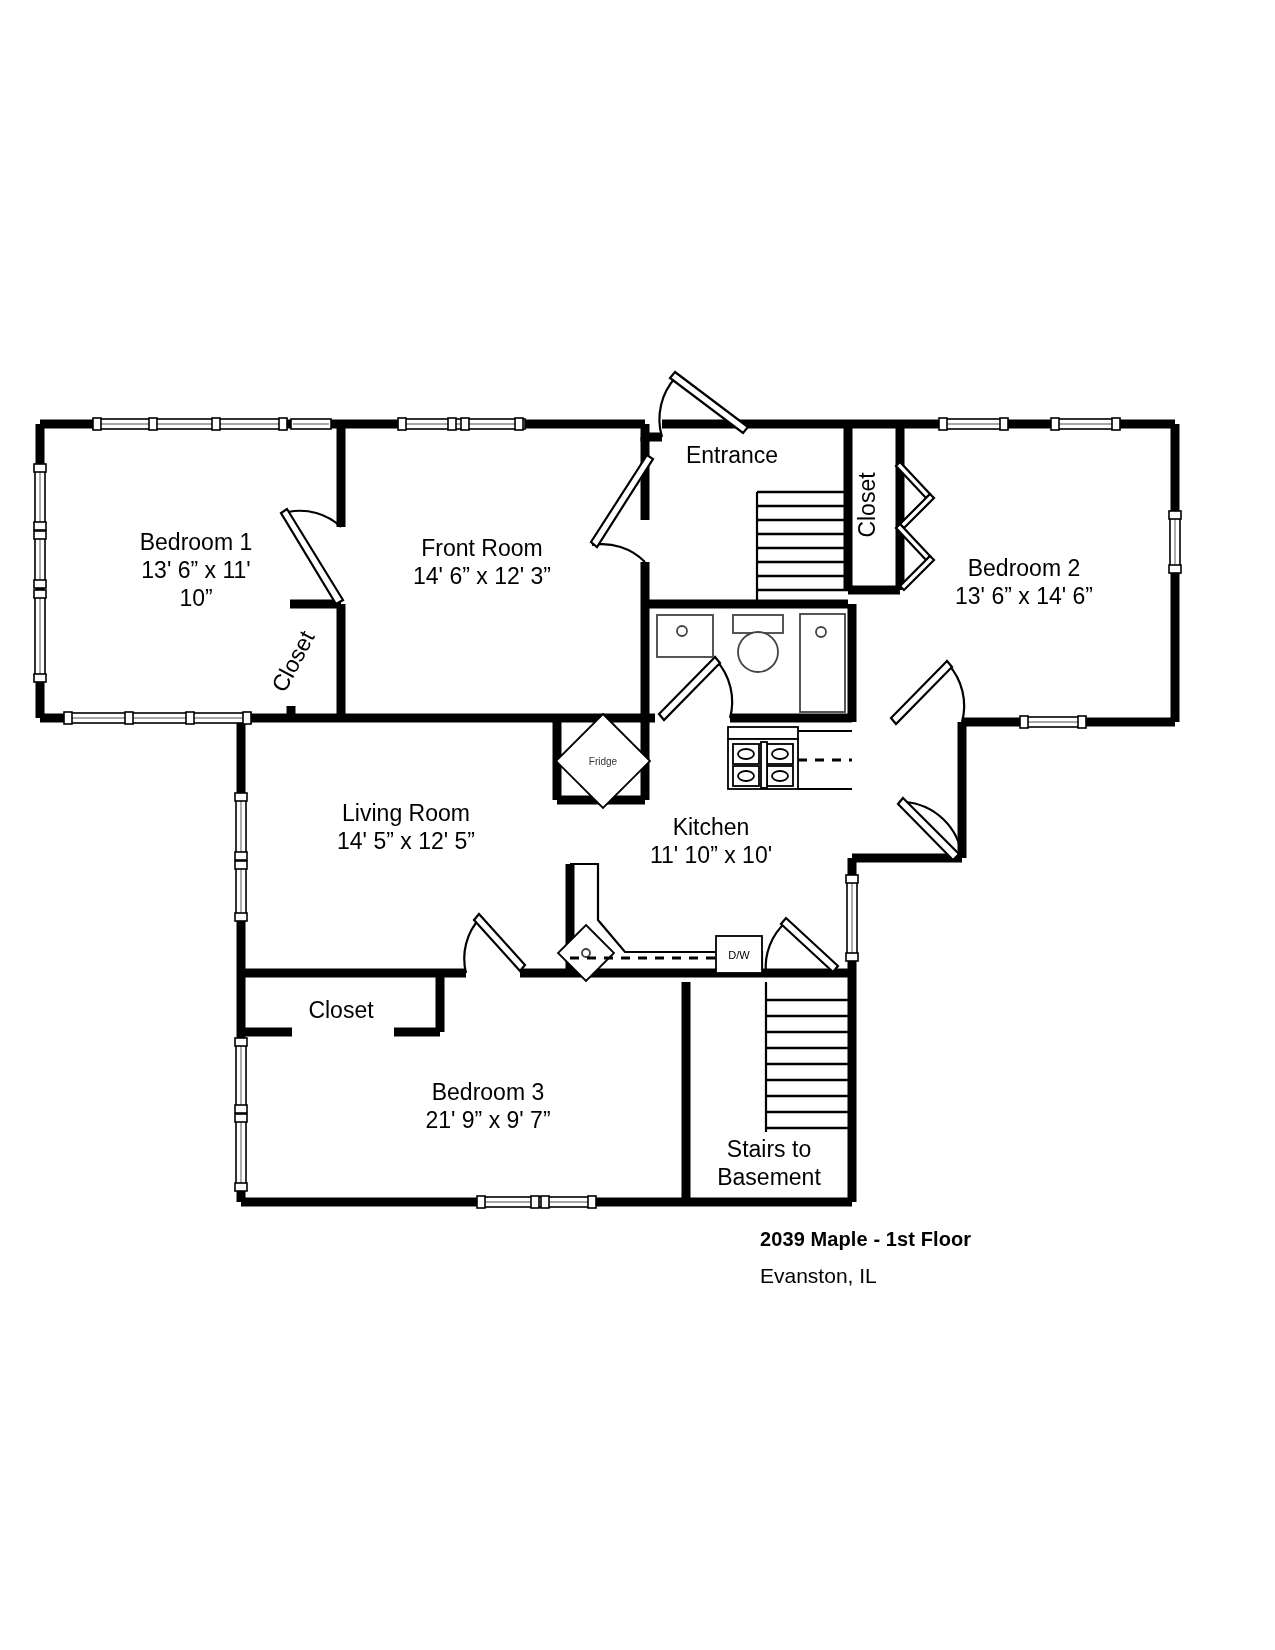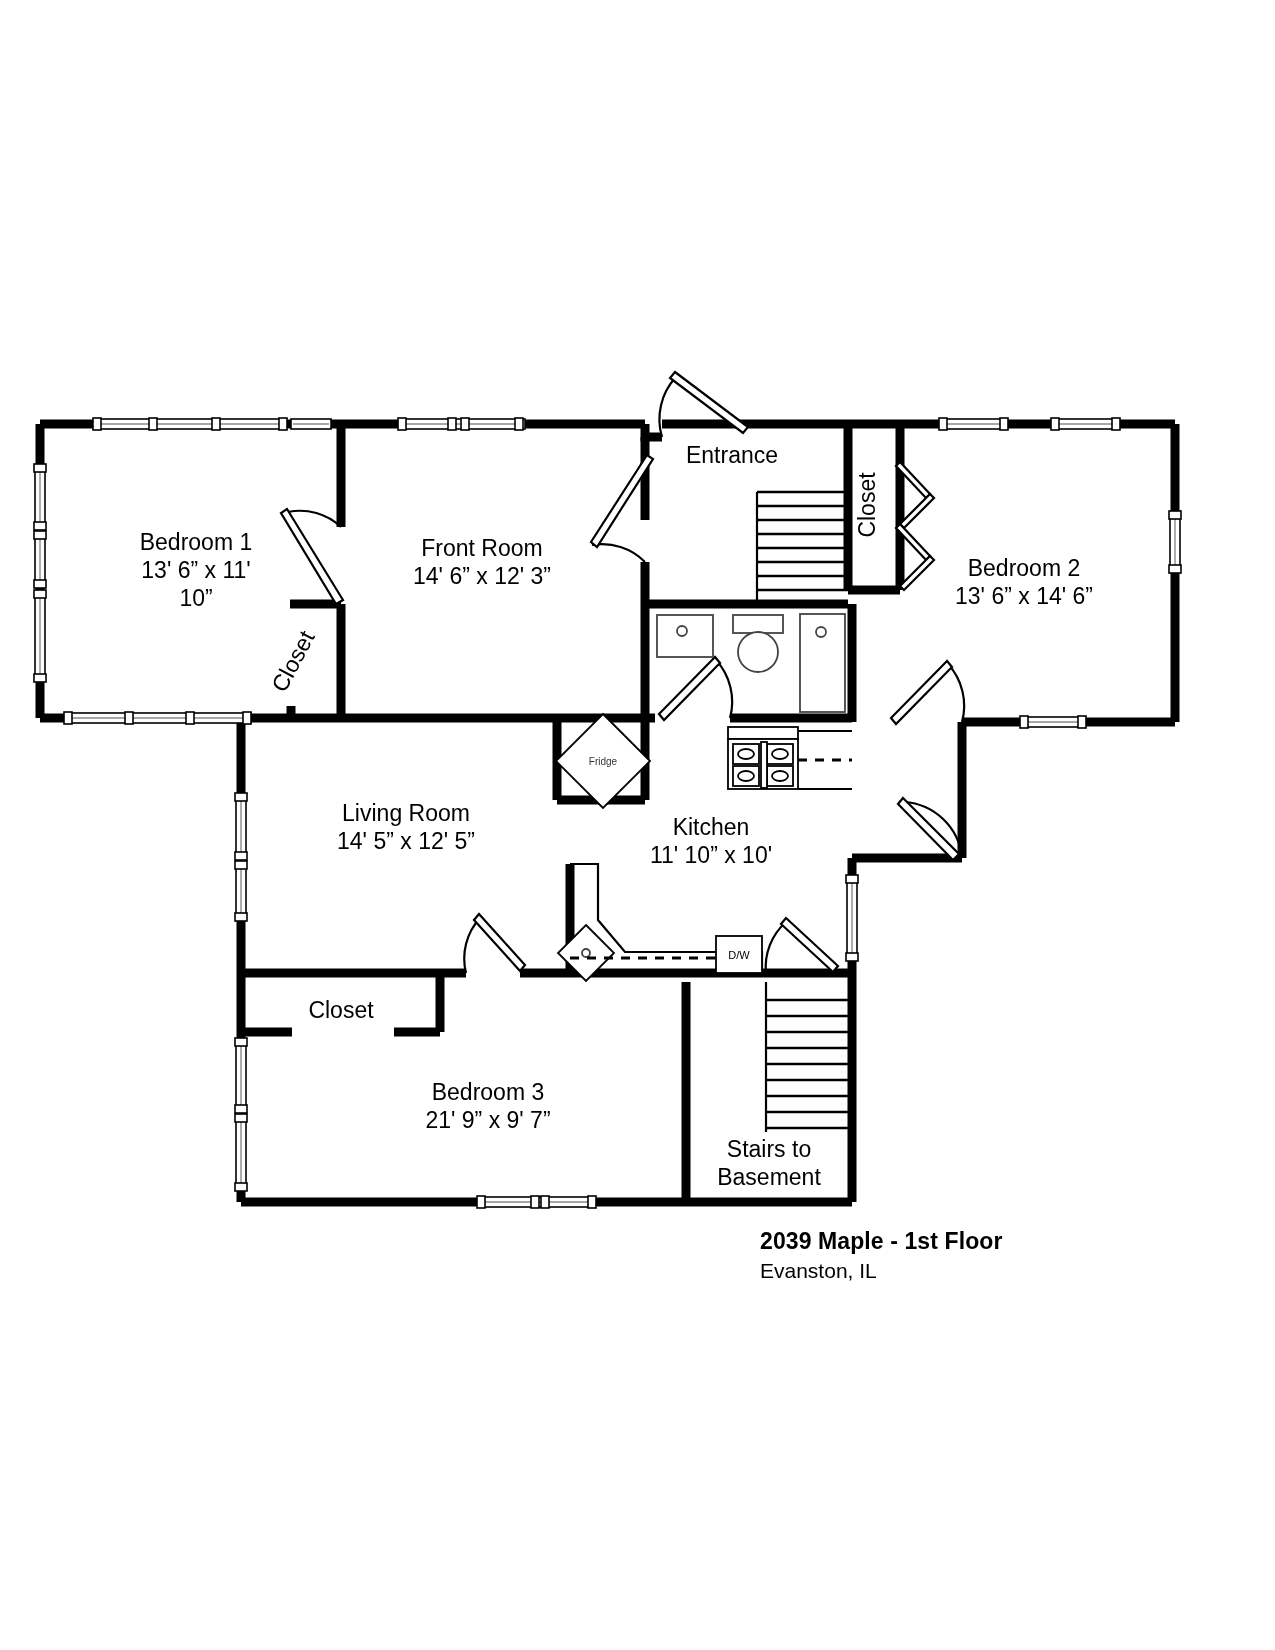--- a/index.html
+++ b/index.html
@@ -104,32 +104,32 @@
     text-anchor: middle;
   }
   .title-block {
     position: absolute;
     left: 760px;
     top: 1228px;
     width: 420px;
   }
   .title-main {
     font-family: "Liberation Sans", sans-serif;
-    font-size: 23px;
+    font-size: 20px;
     font-weight: bold;
     color: #000000;
     letter-spacing: 0.1px;
     white-space: nowrap;
   }
   .title-sub {
     font-family: "Liberation Sans", sans-serif;
     font-size: 21px;
     font-weight: normal;
     color: #000000;
-    margin-top: 4px;
+    margin-top: 13px;
     white-space: nowrap;
   }
 </style>
 </head>
 <body>
 
 <div id="floorplan-root">
 
   <svg id="plan" viewBox="0 0 1275 1650" xmlns="http://www.w3.org/2000/svg">
 

